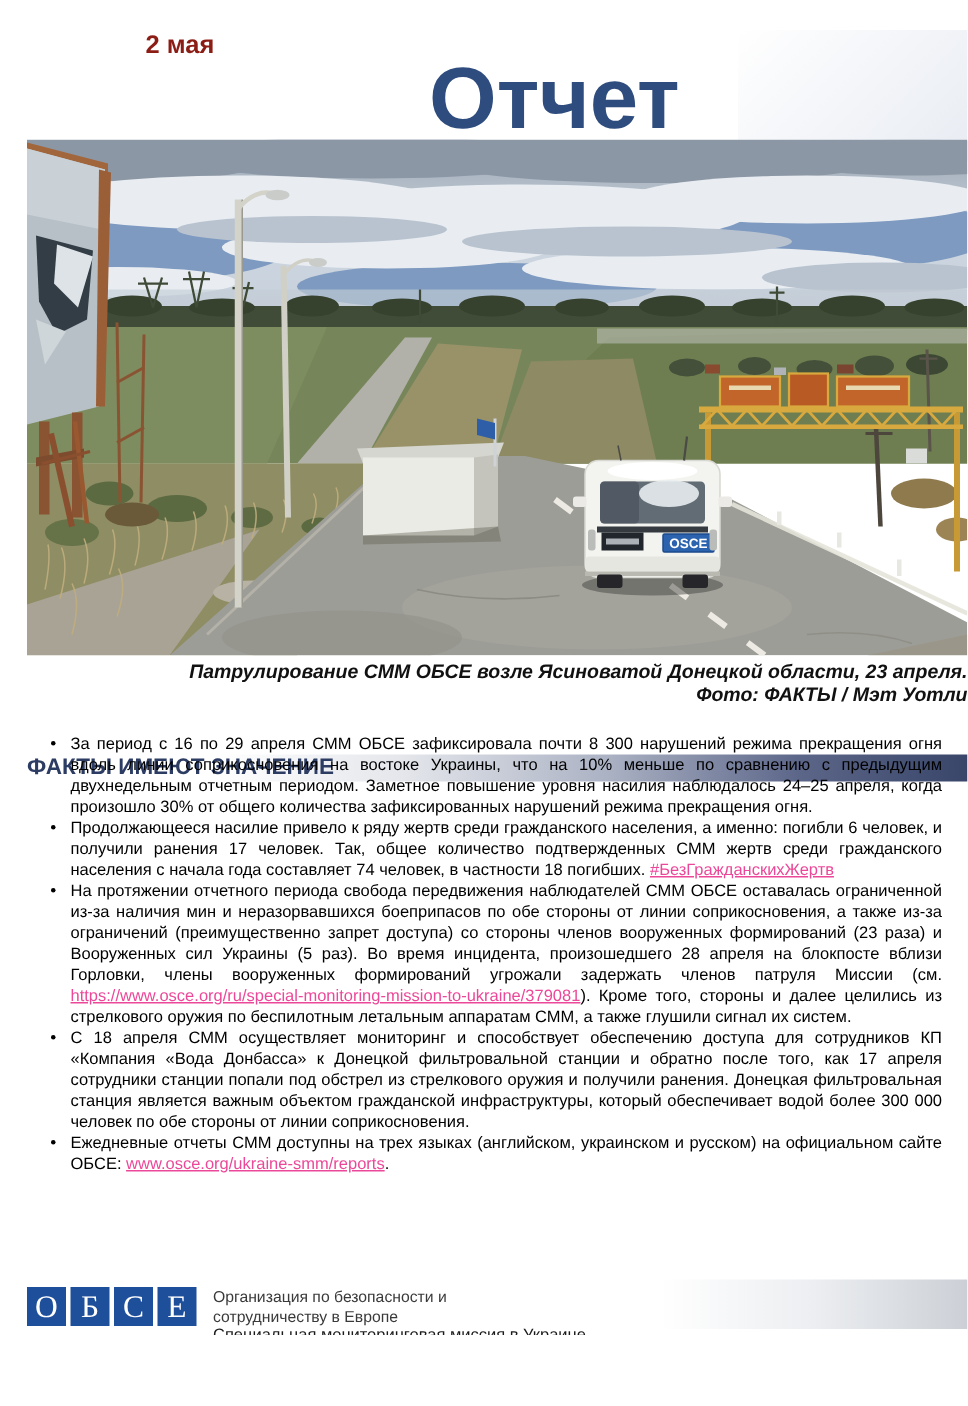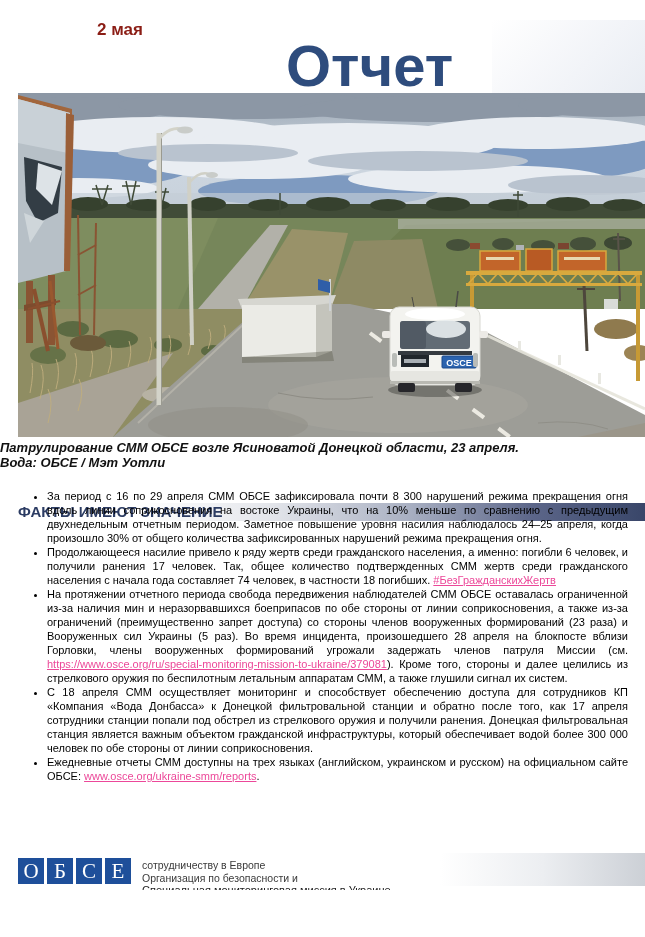--- a/index.html
+++ b/index.html
@@ -10,21 +10,21 @@
         background:linear-gradient(135deg,#ffffff 0%,#f2f4f8 60%,#e9edf3 100%);}
   .date-block{position:absolute;left:97px;top:20px;}
   .date-day{color:#8b1d15;font-weight:bold;font-size:17px;line-height:19px;}
   .date-year{color:#8d9196;font-weight:bold;font-size:37px;line-height:36px;letter-spacing:1px;}
   .doc-title{position:absolute;left:286px;top:24px;color:#2e4c7d;font-weight:bold;
         font-size:58px;line-height:84px;}
   
   .photo{position:absolute;left:18px;top:93px;width:627px;height:344px;overflow:hidden;text-align:right;}
   .photo svg{display:block;}
   
-  .caption{position:absolute;left:0;top:440px;width:645px;text-align:left;
+  .caption{position:absolute;left:0;top:440px;width:645px;text-align:right;
         font-style:italic;font-weight:bold;font-size:13px;line-height:15px;color:#111;}
   
   .section-heading{position:absolute;left:18px;top:468px;width:627px;height:18px;
         background:linear-gradient(90deg,#ffffff 0%,#ffffff 20%,#e4e6eb 40%,#aab1c3 62%,#5c6689 82%,#394669 100%);
         color:#2c3c63;font-weight:bold;font-size:15px;line-height:18px;margin-top:35px;}
   
   .content{position:absolute;left:18px;top:489px;width:610px;}
   .content ul{margin:0;padding:0 0 0 29px;list-style:disc outside;}
   .content li{font-size:11px;line-height:14px;text-align:justify;color:#000;
         margin:0;padding:0;}
@@ -266,21 +266,21 @@
         <rect x="380" y="290" width="17" height="9" rx="2" fill="#26262a"></rect>
         <rect x="437" y="290" width="17" height="9" rx="2" fill="#26262a"></rect>
         <rect x="364" y="238" width="9" height="7" rx="2" fill="#eceae6"></rect>
         <rect x="461" y="238" width="9" height="7" rx="2" fill="#eceae6"></rect>
       </g>
     </svg>
   </div>
 
   <div class="caption">
     <div>Патрулирование СММ ОБСЕ возле Ясиноватой Донецкой области, 23 апреля.</div>
-    <div>Вода: ОБСЕ / Мэт Уотли</div>
+    <div>Фото: ФАКТЫ / Мэт Уотли</div>
   </div>
 
   <div class="section-heading">
     <span>ФАКТЫ ИМЕЮТ ЗНАЧЕНИЕ</span>
   </div>
 
   <div class="content">
     <ul>
         <li>За период с 16 по 29 апреля СММ ОБСЕ зафиксировала почти 8 300 нарушений режима прекращения огня вдоль линии соприкосновения на востоке Украины, что на 10% меньше по сравнению с предыдущим двухнедельным отчетным периодом. Заметное повышение уровня насилия наблюдалось 24–25 апреля, когда произошло 30% от общего количества зафиксированных нарушений режима прекращения огня.</li>
         <li>Продолжающееся насилие привело к ряду жертв среди гражданского населения, а именно: погибли 6 человек, и получили ранения 17 человек. Так, общее количество подтвержденных СММ жертв среди гражданского населения с начала года составляет 74 человек, в частности 18 погибших. <a href="#">#БезГражданскихЖертв</a></li>
@@ -292,19 +292,19 @@
 
   <div class="footer-gradient"></div>
   <div class="footer">
     <div class="logo">
         <div class="logo-sq">О</div>
         <div class="logo-sq">Б</div>
         <div class="logo-sq">С</div>
         <div class="logo-sq">Е</div>
       </div>
     <div class="footer-text">
+      <div class="footer-line">Организация по безопасности и</div>
       <div class="footer-line">сотрудничеству в Европе</div>
-      <div class="footer-line">Организация по безопасности и</div>
       <div class="footer-line bold">Специальная мониторинговая миссия в Украине</div>
     </div>
   </div>
 
 </div>
 
 </body></html>

